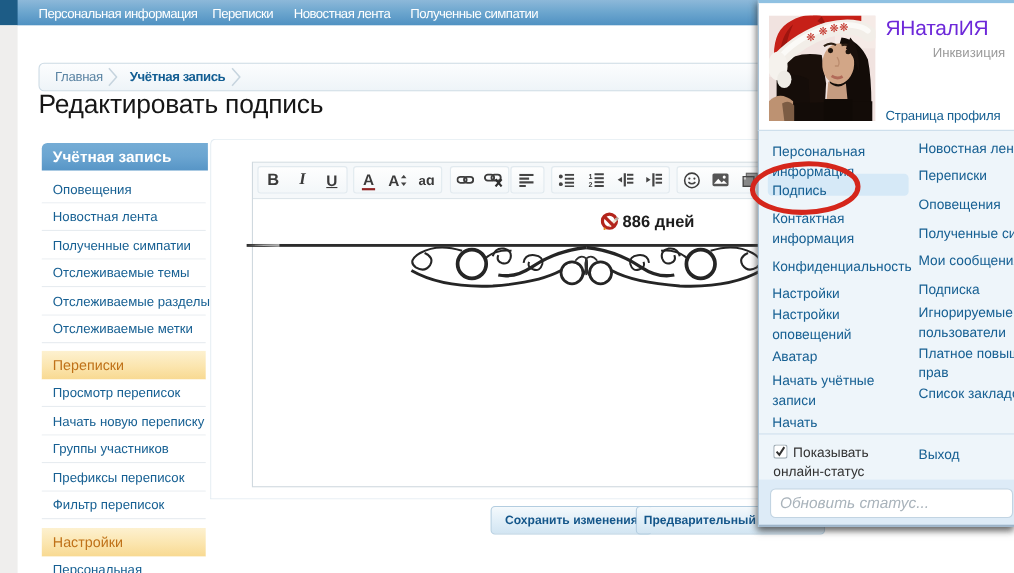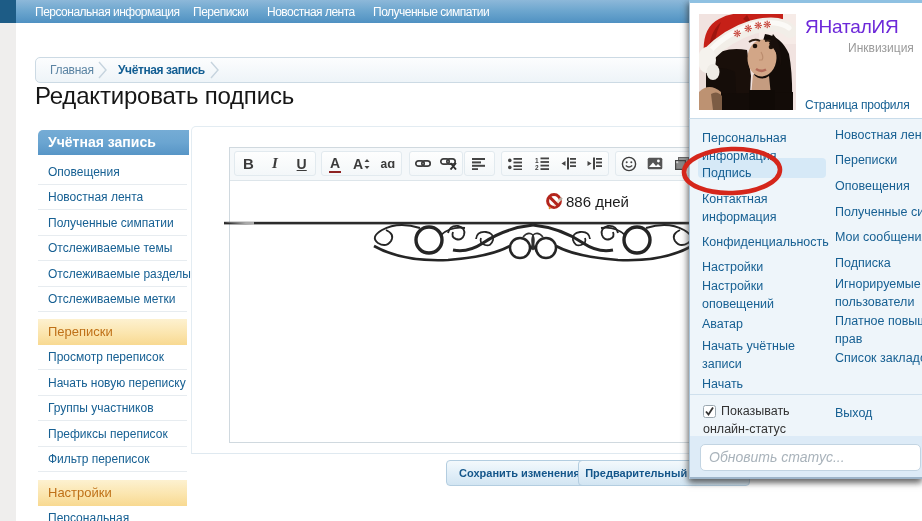--- a/index.html
+++ b/index.html
@@ -34,21 +34,21 @@
 #panel{left:191px;top:126px;width:714px;height:328px;background:#fff;
   border:1px solid #e3ecf2;border-radius:5px 5px 0 0;border-bottom:1px solid #dfe9f0;}
 #panel{box-sizing:border-box;}
 
 #editor{left:229px;top:147px;width:676px;height:296px;border:1px solid #d0d9df;box-sizing:border-box;background:#fff;}
 #toolbar{left:0;top:0;width:674px;height:33px;background:#f5f8fa;border-bottom:1px solid #dde5ea;box-sizing:border-box;}
 .tgroup{top:151px;height:25px;border:1px solid #e2eaef;border-radius:3px;box-sizing:border-box;
   background:linear-gradient(to bottom,#fefefe,#f3f7f9);display:flex;align-items:center;}
 .tbtn{width:27px;height:23px;display:flex;align-items:center;justify-content:center;color:#3b3b3b;}
 
-#sig{left:546px;top:192px;height:18px;font-size:15px;color:#1c1c1c;display:flex;align-items:center;}
+#sig{left:546px;top:192px;height:18px;font-size:15px;color:#1c1c1c;display:flex;align-items:center;font-weight:bold;}
 
 .btn{height:26px;white-space:nowrap;overflow:hidden;border:1px solid #b3cde0;border-radius:4px;box-sizing:border-box;
   background:linear-gradient(to bottom,#f4f9fc 0%,#e2eff8 50%,#d2e5f2 100%);
   font-size:11px;color:#14568a;text-align:center;line-height:25px;font-weight:bold;}
 
 #overlay{left:689px;top:0;width:233px;height:479px;background:#eef5fa;
   border-left:1px solid #a9c4d9;border-top:3px solid #8fc1e2;box-sizing:border-box;
   box-shadow:0 4px 6px rgba(50,50,50,0.65),-3px 2px 6px rgba(80,80,80,0.3);}
 #ovTop{left:689px;top:3px;width:233px;height:116px;background:#fff;border-left:1px solid #a9c4d9;
   border-bottom:1px solid #c9dcea;box-sizing:border-box;}

